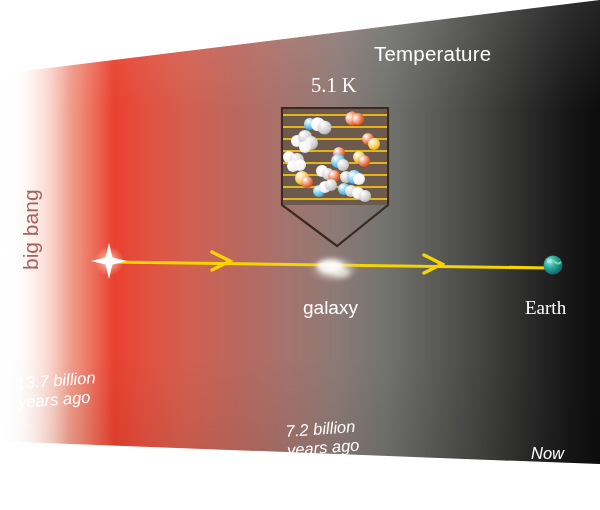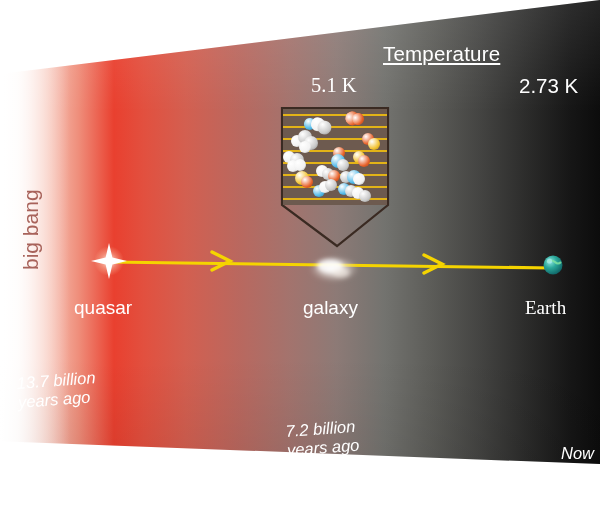--- a/index.html
+++ b/index.html
@@ -47,37 +47,37 @@
     pointer-events:none;
   }
 
   
   .lbl{position:absolute;color:#ffffff;white-space:nowrap;}
   .ttl{font-size:20.5px;letter-spacing:.2px;}
   .temp{font-size:20.5px;}
   .obj{font-size:19px;}
   .ital{font-style:italic;font-size:16.5px;line-height:19px;}
 
-  #temperature{left:383px;top:42px;text-decoration:underline;}
+  #temperature{left:374px;top:42px;}
   #tempMid{left:311px;top:74px;font-family:Liberation Serif, serif;}
   #tempRight{left:519px;top:74px;}
 
   #quasarLabel{left:74px;top:297px;}
   #galaxyLabel{left:303px;top:297px;}
   #earthLabel{left:525px;top:297px;font-family:Liberation Serif, serif;}
 
   #bigbang{
     position:absolute;left:-21px;top:206px;width:104px;
     color:#a8625a;font-size:21px;white-space:nowrap;
     transform:rotate(-90deg);transform-origin:50% 50%;
   }
 
   #t137{left:16px;top:374px;transform:rotate(-4.2deg);transform-origin:0 0;}
   #t72{left:285px;top:422px;transform:rotate(-4.2deg);transform-origin:0 0;}
-  #now{left:561px;top:444px;}
+  #now{left:531px;top:444px;}
 
   
   #beamwrap{position:absolute;left:0;top:0;width:600px;height:510px;pointer-events:none;}
 
   
   #inset{position:absolute;left:283px;top:109px;width:104px;height:96px;}
   #insetbg{position:absolute;inset:0;background:#6d5a4f;}
   .ray{position:absolute;left:0;width:104px;height:2px;background:#e3b317;}
 
   
@@ -90,21 +90,20 @@
 <div id="stage">
 
   <div id="slab">
     <div id="slabfill"></div>
     <div id="slabshade"></div>
   </div>
   <div id="leftfade"></div>
 
   <div class="lbl ttl" id="temperature">Temperature</div>
   <div class="lbl temp" id="tempMid">5.1 K</div>
-  <div class="lbl temp" id="tempRight">2.73 K</div>
 
   <div id="bigbang">big bang</div>
 
   <svg id="beamwrap" width="600" height="510" viewBox="0 0 600 510">
     <defs>
       <radialGradient id="galGrad" cx="50%" cy="50%" r="50%">
         <stop offset="0%" stop-color="#ffffff" stop-opacity="0.95"></stop>
         <stop offset="45%" stop-color="#efe9e4" stop-opacity="0.72"></stop>
         <stop offset="100%" stop-color="#cfc4bc" stop-opacity="0"></stop>
       </radialGradient>
@@ -213,21 +212,20 @@
         <div class="at" style="left: 12px; top: -6px; width: 12px; height: 12px; background: radial-gradient(circle at 33% 30%, rgb(255, 255, 255) 0%, rgb(201, 201, 201) 62%, rgba(0, 0, 0, 0.35) 100%) rgb(201, 201, 201);"></div>
       </div>
       <div class="mol" style="left: 55px; top: 74px; transform: rotate(0deg);">
         <div class="at" style="left: 0px; top: 0px; width: 12px; height: 12px; background: radial-gradient(circle at 33% 30%, rgb(255, 255, 255) 0%, rgb(79, 184, 232) 62%, rgba(0, 0, 0, 0.35) 100%) rgb(79, 184, 232);"></div>
         <div class="at" style="left: 7px; top: 2px; width: 12px; height: 12px; background: radial-gradient(circle at 33% 30%, rgb(255, 255, 255) 0%, rgb(201, 201, 201) 62%, rgba(0, 0, 0, 0.35) 100%) rgb(201, 201, 201);"></div>
         <div class="at" style="left: 14px; top: 4px; width: 12px; height: 12px; background: radial-gradient(circle at 33% 30%, rgb(255, 255, 255) 0%, rgb(242, 242, 242) 62%, rgba(0, 0, 0, 0.35) 100%) rgb(242, 242, 242);"></div>
         <div class="at" style="left: 21px; top: 7px; width: 12px; height: 12px; background: radial-gradient(circle at 33% 30%, rgb(255, 255, 255) 0%, rgb(201, 201, 201) 62%, rgba(0, 0, 0, 0.35) 100%) rgb(201, 201, 201);"></div>
       </div>
     </div>
 
-  <div class="lbl obj" id="quasarLabel">quasar</div>
   <div class="lbl obj" id="galaxyLabel">galaxy</div>
   <div class="lbl obj" id="earthLabel">Earth</div>
 
   <div class="lbl ital" id="t137">
     <div>13.7 billion</div>
     <div>years ago</div>
   </div>
   <div class="lbl ital" id="t72">
     <div>7.2 billion</div>
     <div>years ago</div>

